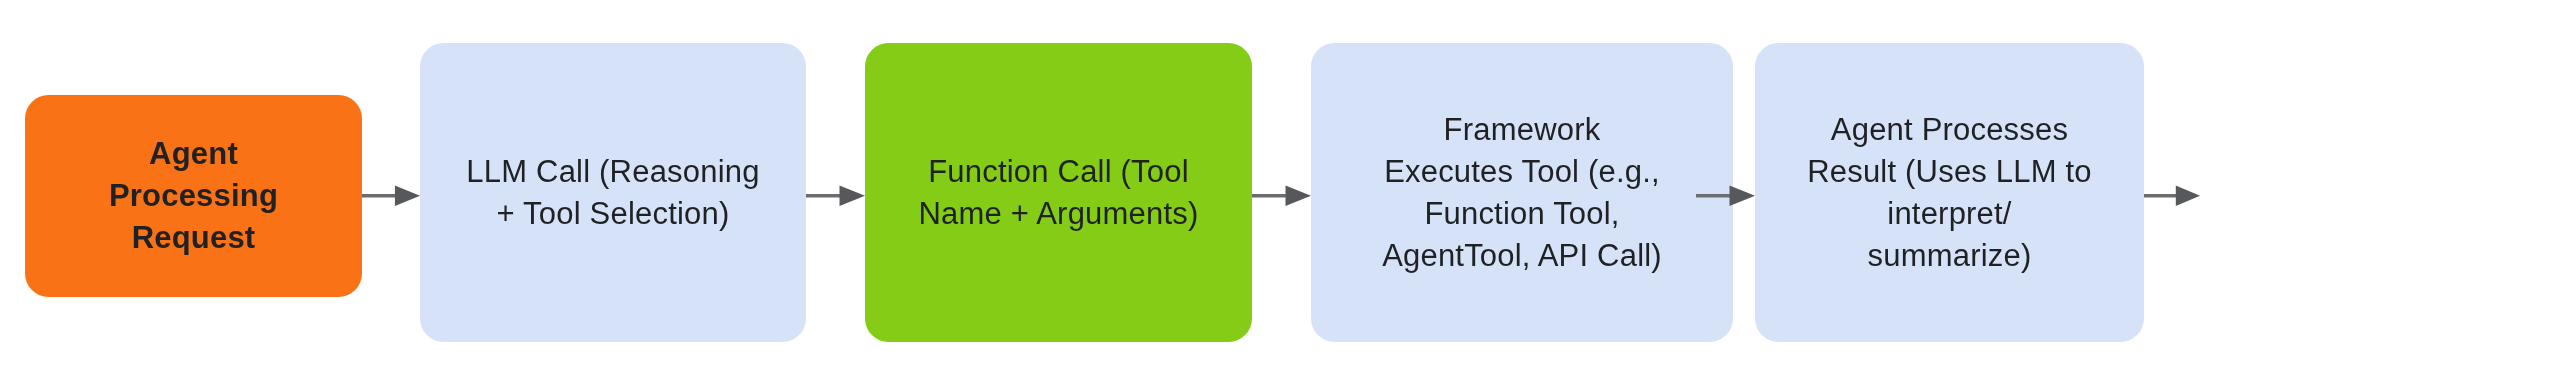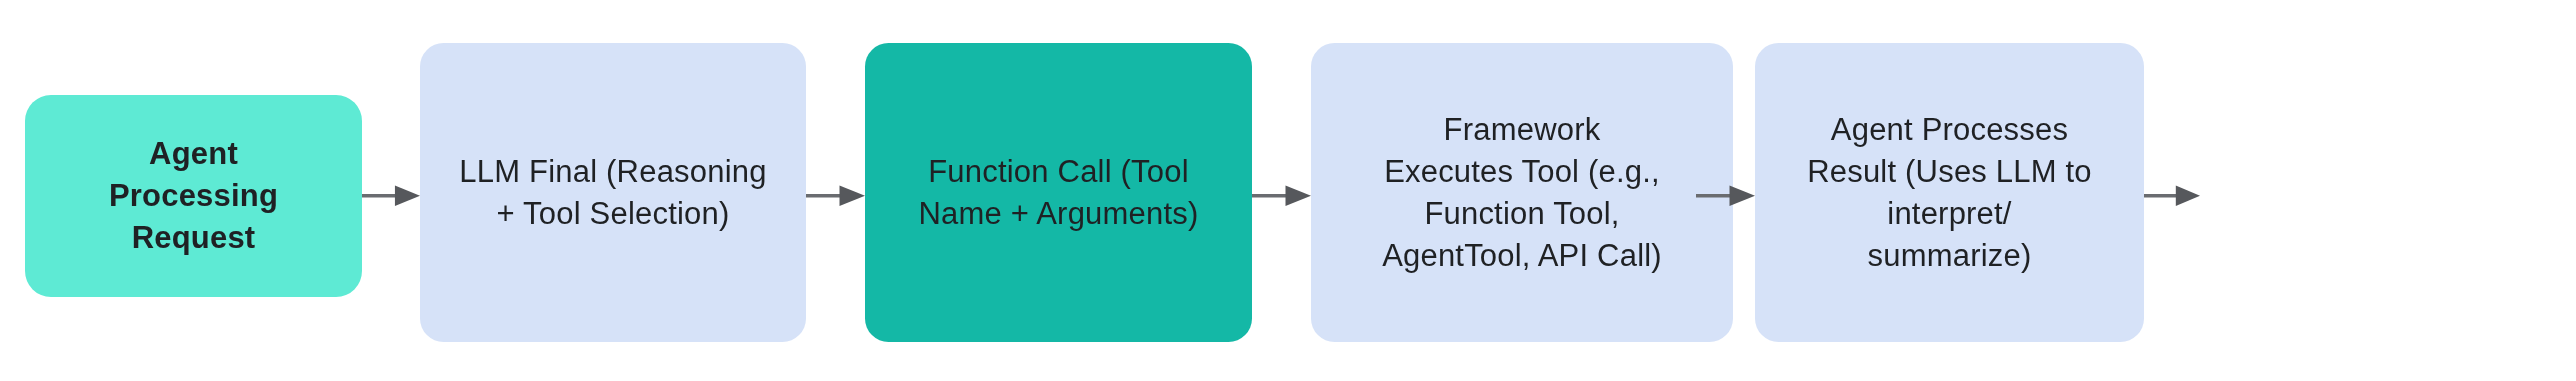--- a/index.html
+++ b/index.html
@@ -52,42 +52,42 @@
   #e1 { left: 806px; width: 59px; }
   #e2 { left: 1252px; width: 59px; }
   #e3 { left: 1696px; width: 59px; }
   #e4 { left: 2144px; width: 56px; }
 </style>
 </head>
 <body>
 
 <div class="canvas" style="background-color: rgb(255, 255, 255); color: rgb(31, 33, 36);">
 
-  <div id="n0" class="node terminal" style="background-color: #5eead4; border-radius: 26px;">
+  <div id="n0" class="node terminal" style="background-color: #f97316;">
     <span class="label">Agent
 Processing
 Request</span>
   </div>
 
   <svg id="e0" class="edge" viewBox="0 0 74 30" preserveAspectRatio="none">
     <line x1="0" y1="15" x2="46" y2="15" stroke-width="4.6" style="stroke: rgb(106, 108, 112);"></line>
     <polygon points="42,2 74,15 42,28" style="fill: rgb(86, 88, 92);"></polygon>
   </svg>
 
   <div id="n1" class="node process" style="background-color: rgb(214, 226, 248);">
-    <span class="label">LLM Final (Reasoning
+    <span class="label">LLM Call (Reasoning
 + Tool Selection)</span>
   </div>
 
   <svg id="e1" class="edge" viewBox="0 0 74 30" preserveAspectRatio="none">
     <line x1="0" y1="15" x2="46" y2="15" stroke-width="4.6" style="stroke: rgb(106, 108, 112);"></line>
     <polygon points="42,2 74,15 42,28" style="fill: rgb(86, 88, 92);"></polygon>
   </svg>
 
-  <div id="n2" class="node process" style="background-color: #14b8a6;">
+  <div id="n2" class="node process" style="background-color: #84cc16;">
     <span class="label">Function Call (Tool
 Name + Arguments)</span>
   </div>
 
   <svg id="e2" class="edge" viewBox="0 0 74 30" preserveAspectRatio="none">
     <line x1="0" y1="15" x2="46" y2="15" stroke-width="4.6" style="stroke: rgb(106, 108, 112);"></line>
     <polygon points="42,2 74,15 42,28" style="fill: rgb(86, 88, 92);"></polygon>
   </svg>
 
   <div id="n3" class="node process" style="background-color: rgb(214, 226, 248);">

